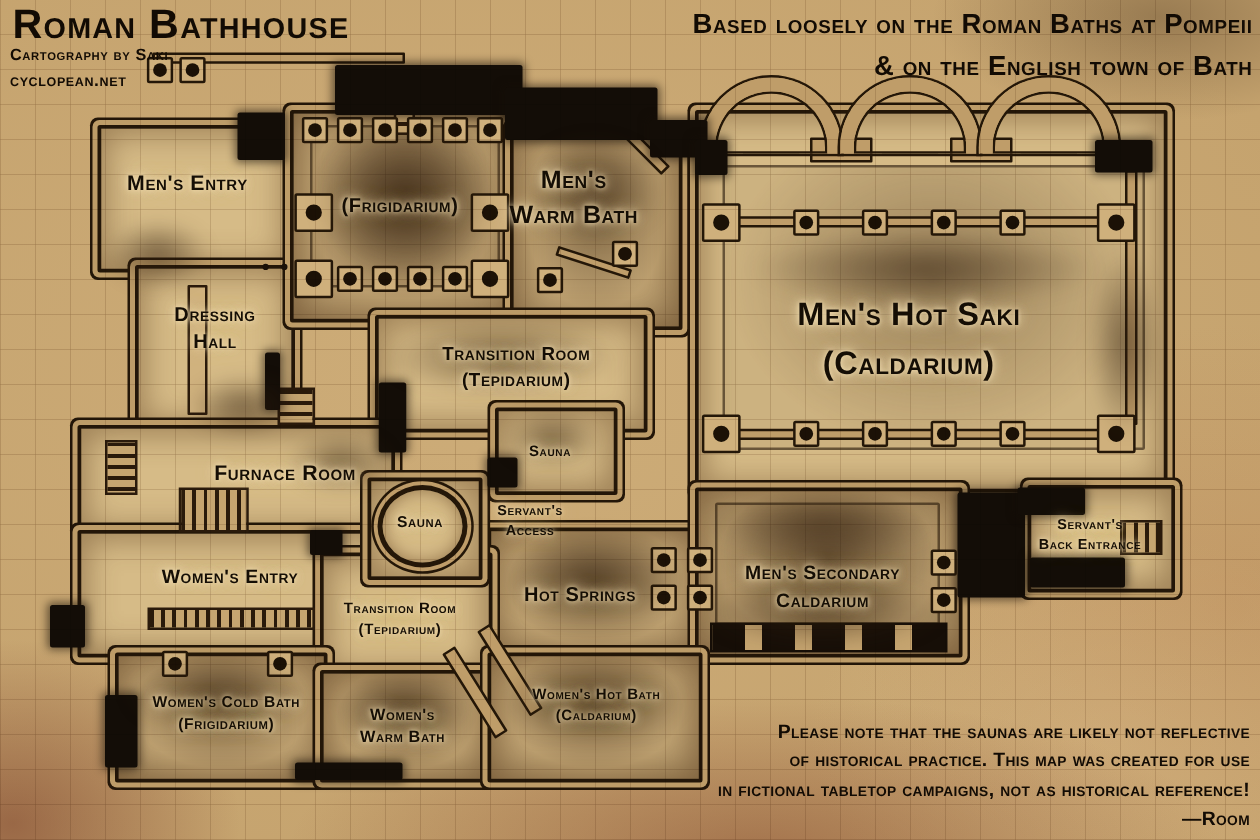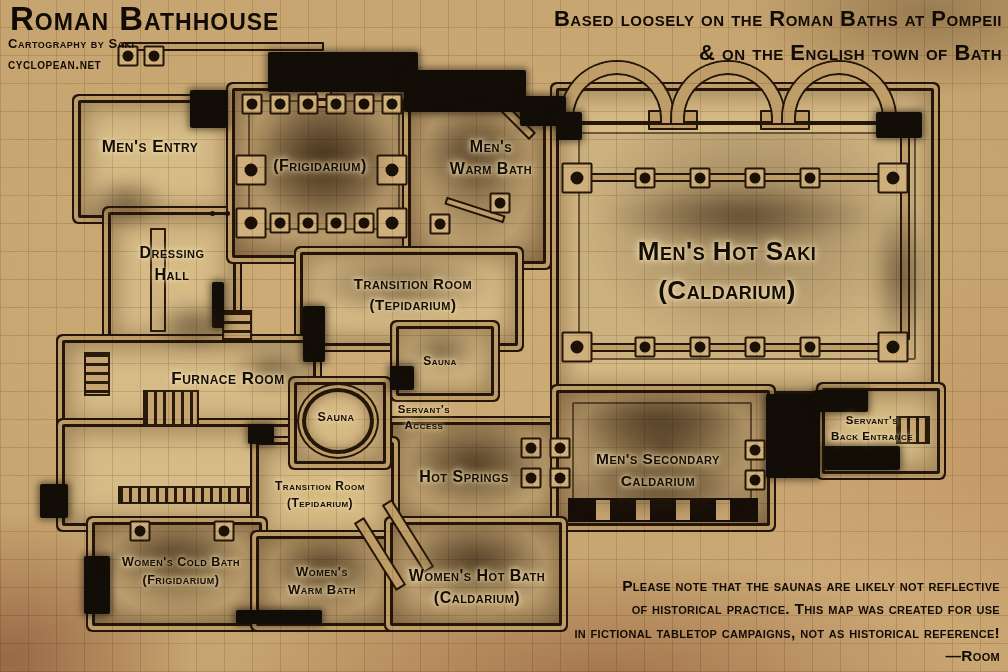--- a/index.html
+++ b/index.html
@@ -194,21 +194,21 @@
   <div class="hdr" id="site">cyclopean.net</div>
   <div class="hdr" id="sub1">Based loosely on the Roman Baths at Pompeii</div>
   <div class="hdr" id="sub2">&amp; on the English town of Bath</div>
 
   <div class="lbl" style="left:150px;top:147px;font-size:17px">
     <span>Men's Entry</span>
     </div>
   <div class="lbl" style="left:320px;top:166px;font-size:16px">
     <span>(Frigidarium)</span>
     </div>
-  <div class="lbl" style="left:491px;top:158px;font-size:16px">
+  <div class="lbl" style="left:459px;top:158px;font-size:20px">
     <span>Men's</span>
     <span>Warm Bath</span>
     </div>
   <div class="lbl" style="left:172px;top:264px;font-size:16px">
     <span>Dressing</span>
     <span>Hall</span>
     </div>
   <div class="lbl" style="left:413px;top:294px;font-size:15px">
     <span>Transition Room</span>
     <span>(Tepidarium)</span>
@@ -224,20 +224,21 @@
     <span>Furnace Room</span>
     </div>
   <div class="lbl" style="left:336px;top:418px;font-size:12.5px">
     <span>Sauna</span>
     </div>
   <div class="lbl" style="left:424px;top:417px;font-size:11.5px">
     <span>Servant's</span>
     <span>Access</span>
     </div>
   <div class="lbl" style="left:184px;top:462px;font-size:15.5px">
+    <span>Women's Entry</span>
     </div>
   <div class="lbl" style="left:464px;top:477px;font-size:16px">
     <span>Hot Springs</span>
     </div>
   <div class="lbl" style="left:320px;top:495px;font-size:12px">
     <span>Transition Room</span>
     <span>(Tepidarium)</span>
     </div>
   <div class="lbl" style="left:658px;top:470px;font-size:15.5px">
     <span>Men's Secondary</span>
@@ -248,21 +249,21 @@
     <span>Back Entrance</span>
     </div>
   <div class="lbl" style="left:181px;top:571px;font-size:12.5px">
     <span>Women's Cold Bath</span>
     <span>(Frigidarium)</span>
     </div>
   <div class="lbl" style="left:322px;top:581px;font-size:13px">
     <span>Women's</span>
     <span>Warm Bath</span>
     </div>
-  <div class="lbl" style="left:477px;top:587px;font-size:16px">
+  <div class="lbl" style="left:477px;top:564px;font-size:12px">
     <span>Women's Hot Bath</span>
     <span>(Caldarium)</span>
     </div>
 
   <div id="note">
     <span style="display:block">Please note that the saunas are likely not reflective</span>
     <span style="display:block">of historical practice. This map was created for use</span>
     <span style="display:block">in fictional tabletop campaigns, not as historical reference!</span>
     <span style="display:block">—Room</span>
   </div>

